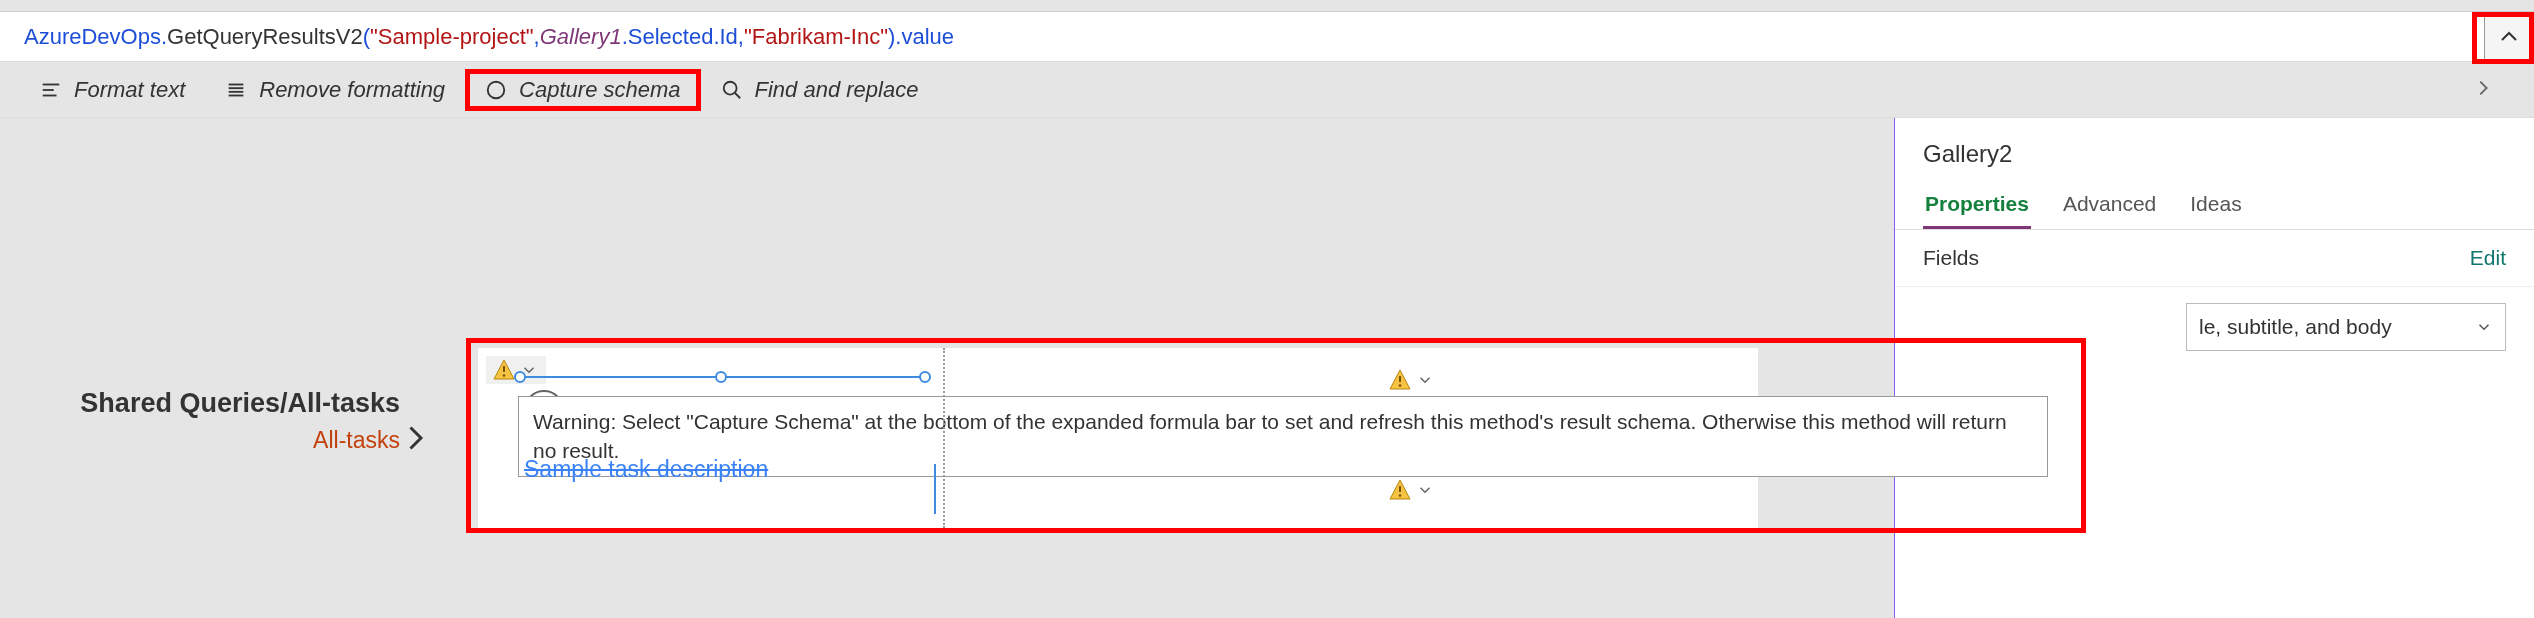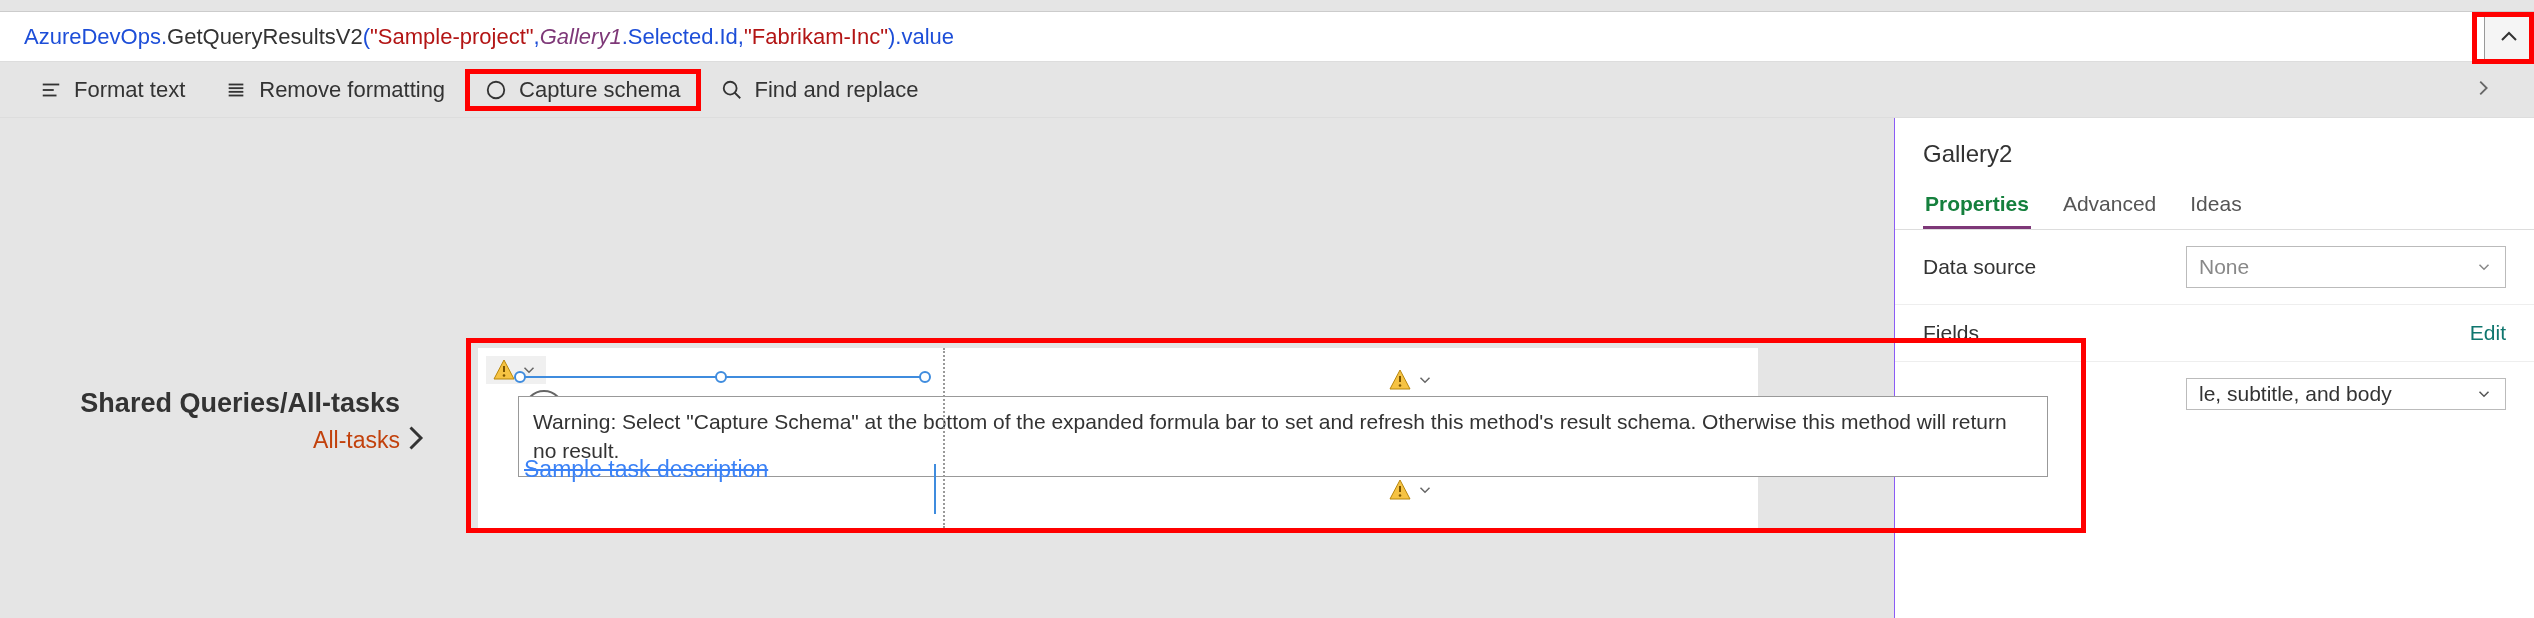--- a/index.html
+++ b/index.html
@@ -60,20 +60,21 @@
       border: 5px solid #f00;
       pointer-events: none;
     }
     .toolbar {
       display: flex;
       align-items: center;
       height: 56px;
       background: #e5e5e5;
       border-bottom: 1px solid #ddd;
       padding: 0 20px;
+      font-style: italic;
     }
     .toolbar-item {
       display: flex;
       align-items: center;
       gap: 12px;
       padding: 8px 20px;
       font-size: 22px;
       color: #333;
       cursor: pointer;
     }
@@ -298,21 +299,21 @@
       align-items: center;
       justify-content: space-between;
       cursor: pointer;
     }
     .edit-link {
       color: #0f766e;
       cursor: pointer;
     }
     .layout-select {
       width: 320px;
-      height: 32px;
+      height: 48px;
       border: 1px solid #bbb;
       padding: 6px 12px;
       color: #333;
       display: flex;
       align-items: center;
       justify-content: space-between;
       cursor: pointer;
       position: relative;
     }
   </style>
@@ -449,29 +450,20 @@
   <div class="property-pane">
     <div class="pane-header">
       <div class="pane-title">Gallery2</div>
     </div>
     <div class="pane-tabs">
       <div class="pane-tab active">Properties</div>
       <div class="pane-tab">Advanced</div>
       <div class="pane-tab">Ideas</div>
     </div>
     <div class="prop-row">
-      <span>Data source</span>
-      <div class="prop-select">
-        <span>None</span>
-        <svg width="18" height="18" viewBox="0 0 24 24" fill="none" stroke="#888" stroke-width="2">
-            <polyline points="6 9 12 15 18 9"></polyline>
-          </svg>
-      </div>
-    </div>
-    <div class="prop-row">
       <span>Fields</span>
       <span class="edit-link">Edit</span>
     </div>
     <div class="prop-row" style="border-bottom:none;">
       <span></span>
       <div class="layout-select">
         <span>le, subtitle, and body</span>
         <svg width="18" height="18" viewBox="0 0 24 24" fill="none" stroke="#555" stroke-width="2">
             <polyline points="6 9 12 15 18 9"></polyline>
           </svg>

